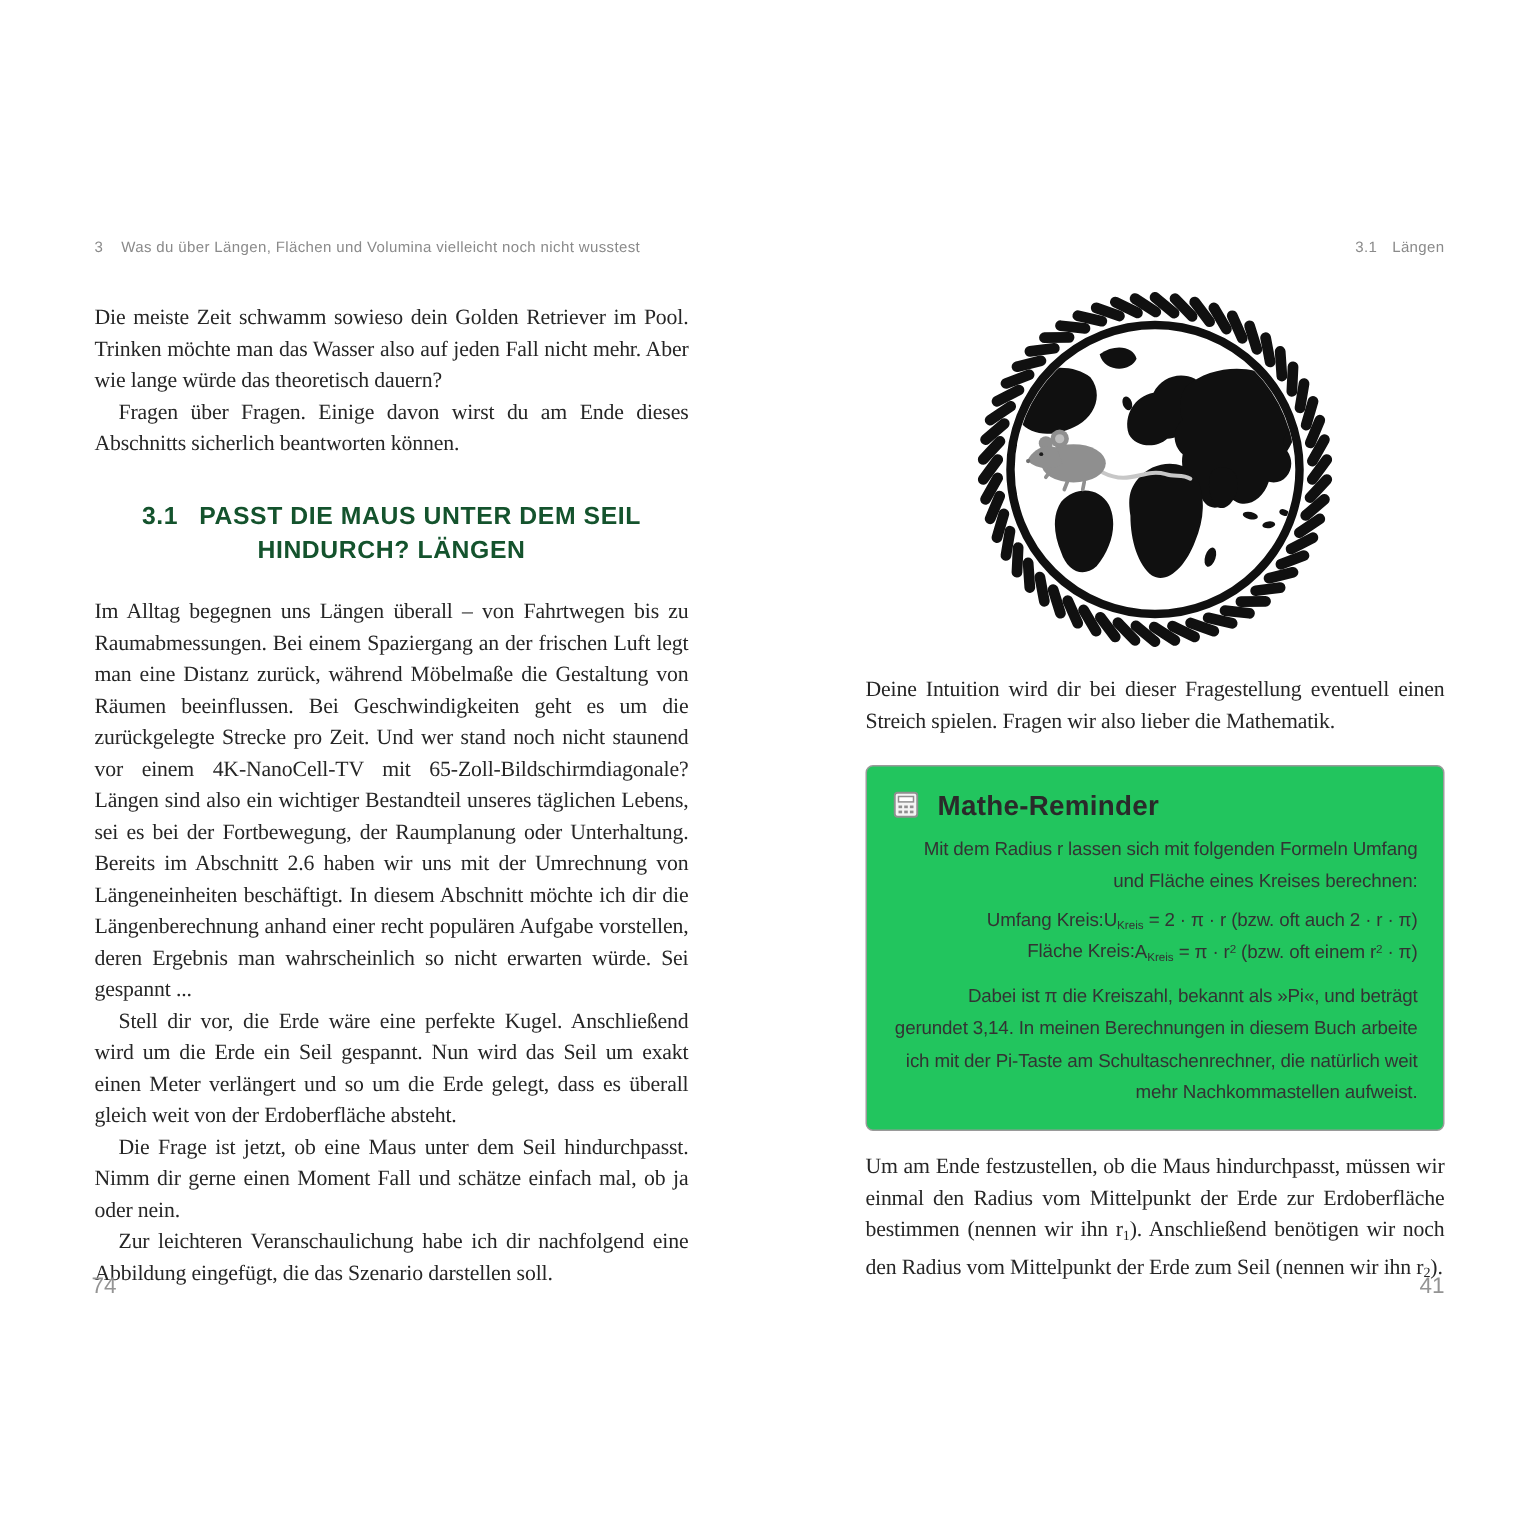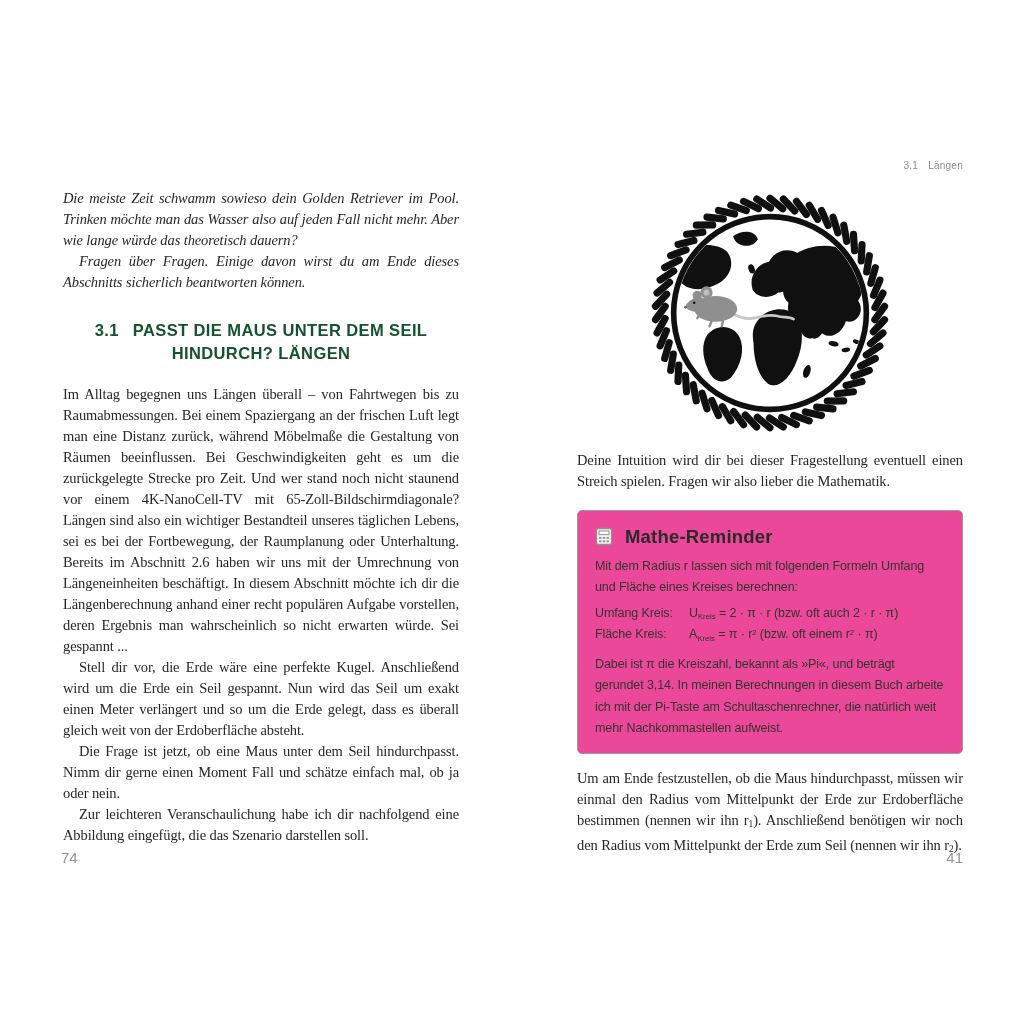--- a/index.html
+++ b/index.html
@@ -18,21 +18,21 @@
   }
   .running-head .rh-num{margin-right:12px;}
   .running-head.rh-right{text-align:right;}
   .running-head.rh-right .rh-num{margin-right:10px;}
 
   .body-par{
     font-size:14.5px;line-height:21px;text-align:justify;
     margin:0;letter-spacing:-0.1px;
   }
   .body-par.indent{text-indent:16px;}
-  .intro-block{margin-top:28px;font-style:italic;}
+  .intro-block{margin-top:28px;}
 
   .section-heading{
     margin:26px 0 19px 0;text-align:center;
     font-family:"Liberation Sans", sans-serif;font-weight:bold;
     font-size:16.5px;line-height:23px;color:#14532d;letter-spacing:0.4px;
   }
   .section-heading .sh-num{margin-right:14px;}
 
   .page-number{
     position:absolute;top:849px;
@@ -43,43 +43,46 @@
 
   .globe-wrap{margin-top:16px;text-align:center;height:248px;}
   .globe-wrap svg{display:block;margin:0 auto;}
   #rope-ring line{stroke:#101010;stroke-width:7;stroke-linecap:round;}
 
   .rp-par{margin-top:12px;}
   .closing-par{margin-top:14px;}
 
   .reminder-box{
     margin-top:18px;border:1px solid #9a9a9a;border-radius:5px;
-    padding:13px 17px 13px 17px;background:#ec4899;
+    padding:13px 17px 13px 17px;background:#22c55e;
     font-family:"Liberation Sans", sans-serif;color:#333333;
-    font-size:12.5px;line-height:21.5px;letter-spacing:-0.1px;
+    font-size:12.5px;line-height:21.5px;letter-spacing:-0.1px;text-align:right;
   }
   .box-title-row{display:flex;align-items:center;gap:12px;margin:2px 0 8px 0;}
   .box-title{
     font-size:18.5px;font-weight:bold;color:#2a2a2a;letter-spacing:0.2px;
     font-family:"Liberation Sans", sans-serif;
   }
   .box-par{margin:4px 0 6px 0;}
   .formula-row{white-space:nowrap;line-height:16px;}
   .formula-row .flabel{display:inline-block;width:94px;}
   .formula-row sub{font-size:0.62em;vertical-align:-0.3em;letter-spacing:0;}
   .formula-row sup{font-size:0.62em;vertical-align:0.45em;}
   .box-note{margin:7px 0 0 0;}
 
   .serif-sub{font-size:0.65em;vertical-align:-0.25em;}
 </style>
 </head>
 <body>
 
 <div class="col col-left">
 
+  <div class="running-head">
+    <span class="rh-num">3</span><span>Was du über Längen, Flächen und Volumina vielleicht noch nicht wusstest</span>
+  </div>
 
   <div class="intro-block">
     <p class="body-par">Die meiste Zeit schwamm sowieso dein Golden Retriever im Pool. Trinken möchte man das Wasser also auf jeden Fall nicht mehr. Aber wie lange würde das theoretisch dauern?</p>
     <p class="body-par indent">Fragen über Fragen. Einige davon wirst du am Ende dieses Abschnitts sicherlich beantworten können.</p>
   </div>
 
   <div class="section-heading">
     <div><span class="sh-num">3.1</span><span>PASST DIE MAUS UNTER DEM SEIL</span></div>
     <div>HINDURCH? LÄNGEN</div>
   </div>

